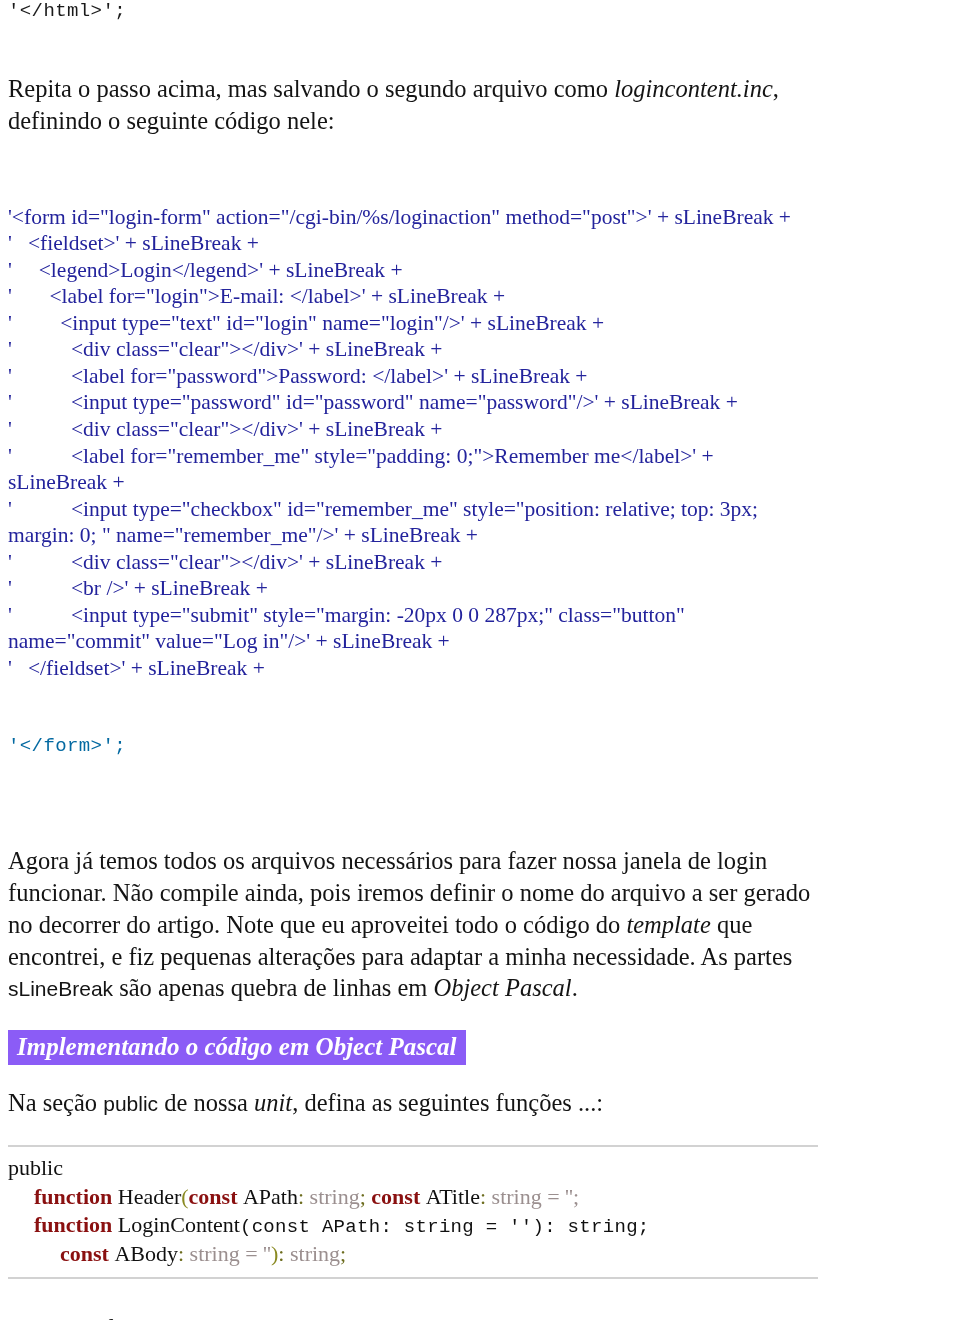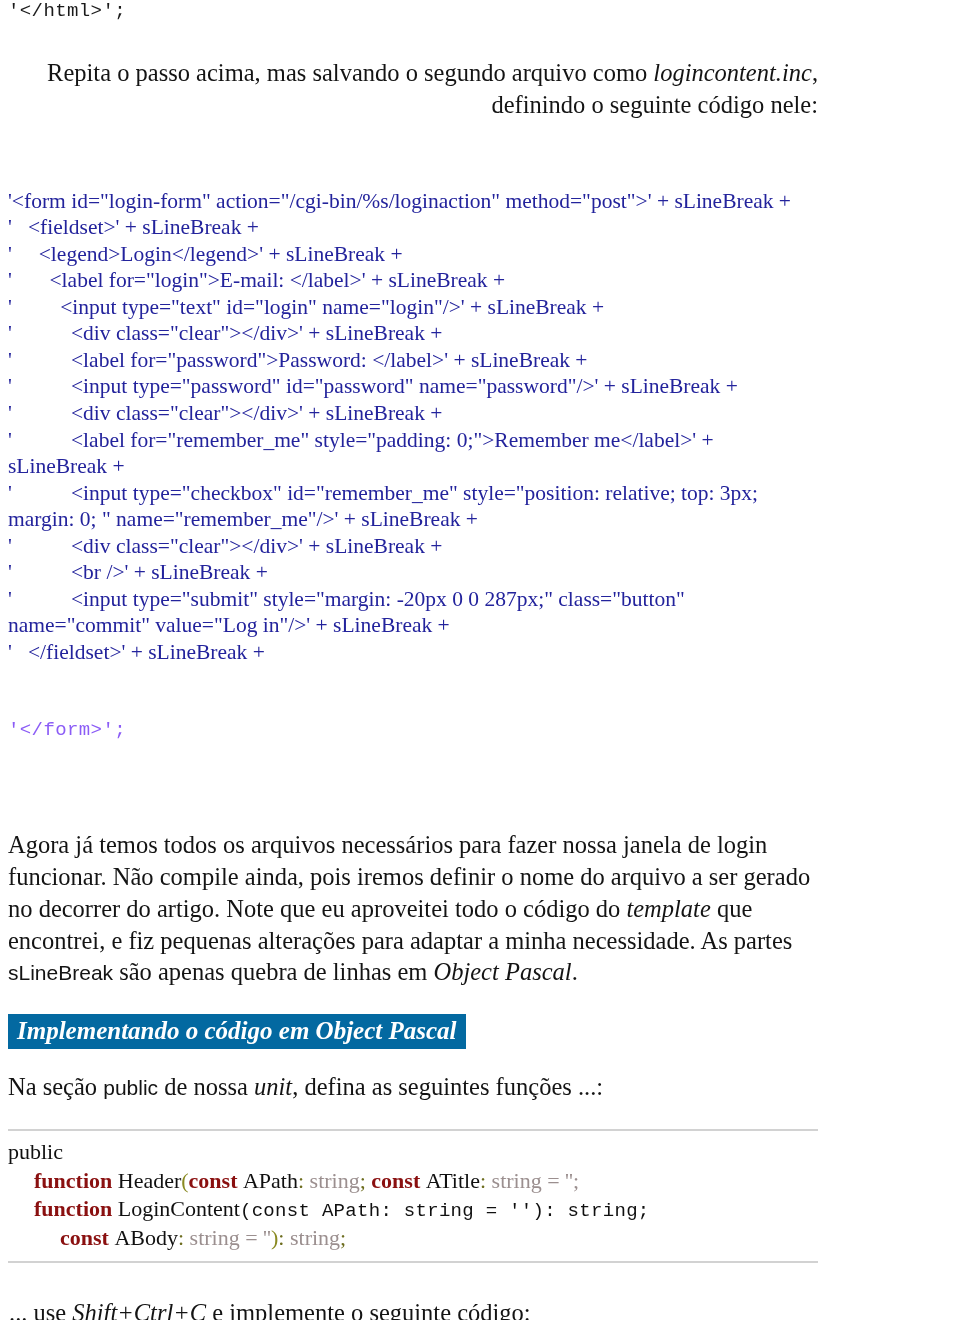--- a/index.html
+++ b/index.html
@@ -47,28 +47,28 @@
     color: #23239c;
     font-size: 21.5px;
     line-height: 1.235;
     white-space: pre-wrap;
     word-break: break-word;
     font-family: "Liberation Serif", "DejaVu Serif", serif;
   }
   .code-html .tail {
     font-family: "Liberation Mono", "DejaVu Sans Mono", monospace;
     font-size: 19px;
-    color: #8b5cf6;
+    color: #0369a1;
     letter-spacing: .4px;
   }
 
   
   .section-head {
     display: inline-block;
-    background: #0369a1;
+    background: #8b5cf6;
     color: #ffffff;
     font-style: italic;
     font-weight: bold;
     font-size: 25px;
     line-height: 1.12;
     padding: 3px 9px 4px 9px;
     white-space: nowrap;
   }
 
   
@@ -100,21 +100,21 @@
 </style>
 </head>
 <body>
 
 <div class="page">
 
   <div class="mono-line">'&lt;/html&gt;';</div>
 
   <div class="sp-a"></div>
 
-  <p class="para" style="margin:0 0 14px 0;text-align:right;">
+  <p class="para" style="margin:16px 0 14px 0;">
     <span>Repita o passo acima, mas salvando o segundo arquivo como </span><em>logincontent.inc</em><span>, definindo o seguinte código nele:</span>
   </p>
 
   <div class="code-html">
     <div id="html-code-lines"><div>'&lt;form id="login-form" action="/cgi-bin/%s/loginaction" method="post"&gt;' + sLineBreak +</div><div>'   &lt;fieldset&gt;' + sLineBreak +</div><div>'     &lt;legend&gt;Login&lt;/legend&gt;' + sLineBreak +</div><div>'       &lt;label for="login"&gt;E-mail: &lt;/label&gt;' + sLineBreak +</div><div>'         &lt;input type="text" id="login" name="login"/&gt;' + sLineBreak +</div><div>'           &lt;div class="clear"&gt;&lt;/div&gt;' + sLineBreak +</div><div>'           &lt;label for="password"&gt;Password: &lt;/label&gt;' + sLineBreak +</div><div>'           &lt;input type="password" id="password" name="password"/&gt;' + sLineBreak +</div><div>'           &lt;div class="clear"&gt;&lt;/div&gt;' + sLineBreak +</div><div>'           &lt;label for="remember_me" style="padding: 0;"&gt;Remember me&lt;/label&gt;' + sLineBreak +</div><div>'           &lt;input type="checkbox" id="remember_me" style="position: relative; top: 3px; margin: 0; " name="remember_me"/&gt;' + sLineBreak +</div><div>'           &lt;div class="clear"&gt;&lt;/div&gt;' + sLineBreak +</div><div>'           &lt;br /&gt;' + sLineBreak +</div><div>'           &lt;input type="submit" style="margin: -20px 0 0 287px;" class="button" name="commit" value="Log in"/&gt;' + sLineBreak +</div><div>'   &lt;/fieldset&gt;' + sLineBreak +</div></div>
     <div class="tail">'&lt;/form&gt;';</div>
   </div>
 
   <div class="sp-a"></div>
 

